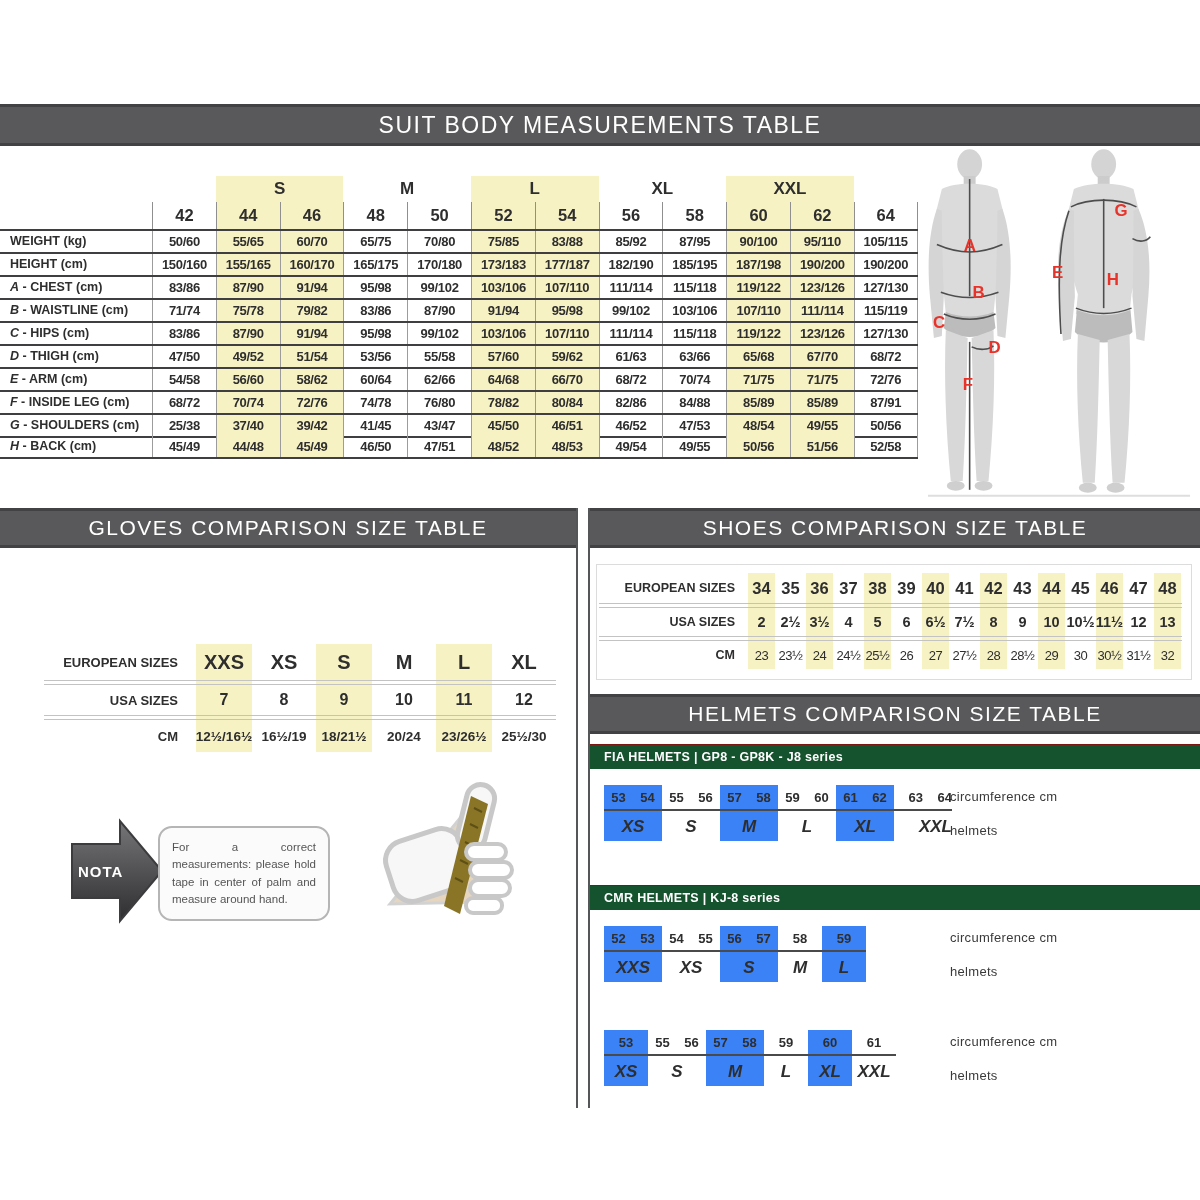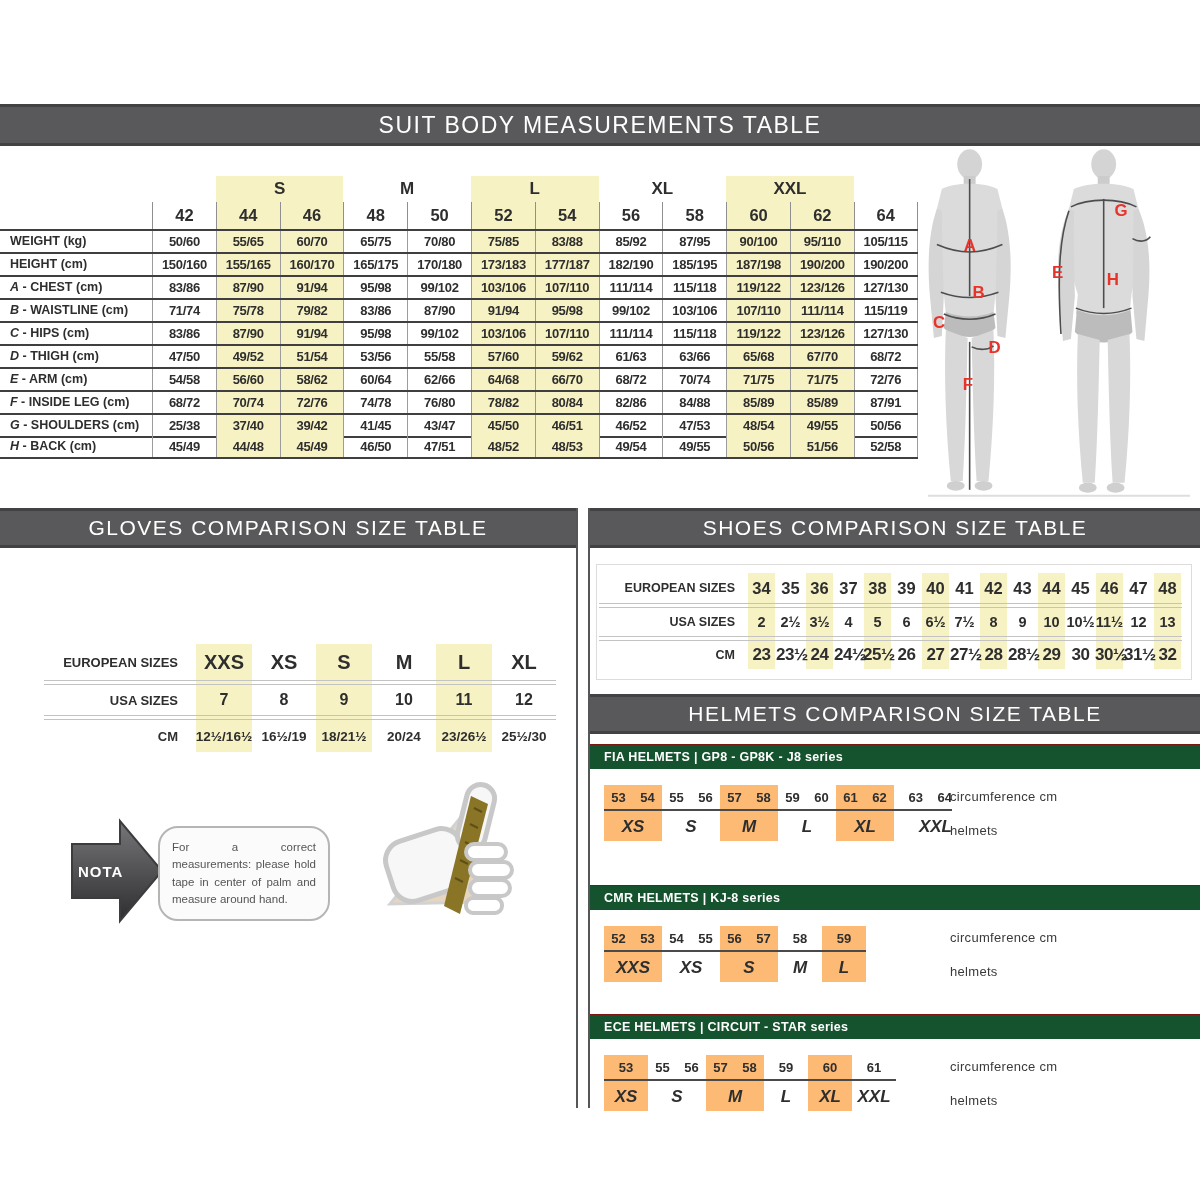--- a/index.html
+++ b/index.html
@@ -42,42 +42,42 @@
   .glcell{width:60px;flex:0 0 60px;text-align:center;}
   .glrow.eu{height:36px;} .glrow.eu .glcell{font-size:20px;font-weight:600;}
   .glrow.usa{height:30px;} .glrow.usa .glcell{font-size:16px;font-weight:bold;}
   .glrow.cm{height:32px;} .glrow.cm .glcell{font-size:13.5px;font-weight:bold;}
   .dline{height:3px;border-top:1px solid #c3c3c3;border-bottom:1px solid #c3c3c3;position:relative;z-index:1;}
   .band{position:absolute;top:0;bottom:0;background:#f7f2c3;z-index:0;}
   
   .note-row{position:relative;margin:46px 0 0 70px;width:470px;height:150px;}
   .nota-arrow{position:absolute;left:0;top:18px;}
   .note-bubble{position:absolute;left:88px;top:28px;width:172px;box-sizing:border-box;
-               border:2px solid #b5b5b5;border-radius:20px;background:#fbfbfb;
+               border:2px solid #b5b5b5;border-radius:14px;background:#fbfbfb;
                padding:11px 12px;font-size:11.5px;color:#555;line-height:1.5;text-align:justify;}
   .thumb{position:absolute;left:300px;top:-22px;}
   
   .sh-box{margin:16px 8px 0 6px;border:1px solid #dcdcdc;padding:8px 2px 10px 2px;}
   .sh-wrap{position:relative;width:583px;}
   .shrow{display:flex;position:relative;z-index:1;align-items:center;}
   .shlabel{width:148px;flex:0 0 148px;text-align:right;padding-right:12px;box-sizing:border-box;
            font-weight:bold;font-size:12.5px;}
   .shcell{width:29px;flex:0 0 29px;text-align:center;}
   .shrow.eu{height:30px;} .shrow.eu .shcell{font-size:16.5px;font-weight:bold;}
   .shrow.usa{height:28px;} .shrow.usa .shcell{font-size:14.5px;font-weight:bold;}
-  .shrow.cm{height:28px;} .shrow.cm .shcell{font-size:17px;font-weight:bold;letter-spacing:-0.5px;}
+  .shrow.cm{height:28px;} .shrow.cm .shcell{font-size:13px;font-weight:normal;letter-spacing:-0.5px;}
   
   .bar-helm{margin-top:14px;}
   .h-section{width:100%;}
   .h-bar{height:24px;line-height:24px;background:#14532d;color:#fff;font-weight:bold;font-size:12.5px;
          padding-left:14px;letter-spacing:.3px;border-top:1px solid #7d1513;}
   .h-table{position:relative;padding:16px 0 18px 14px;}
   .h-groups{display:flex;}
   .h-group{text-align:center;box-sizing:border-box;}
-  .h-group.hl{background:#fdba74;}
+  .h-group.hl{background:#3b82f6;}
   .h-nums{display:flex;border-bottom:2px solid #4a4a4a;height:24px;align-items:center;}
   .h-num{flex:1;font-weight:bold;font-size:13px;}
   .h-size{font-weight:bold;font-style:italic;font-size:17px;padding:6px 0 4px 0;}
   .h-lab{position:absolute;left:360px;font-size:13px;color:#3a3a3a;letter-spacing:.3px;}
   .h-lab1{top:20px;} .h-lab2{top:54px;}
   .m-fia{margin-top:10px;} .m-cmr{margin-top:26px;} .m-ece{margin-top:14px;}
 </style>
 </head>
 <body>
 
@@ -549,21 +549,20 @@
                   <div class="h-num">59</div>
                 </div>
                 <div class="h-size">L</div>
               </div>
             </div>
             <div class="h-lab h-lab1">circumference cm</div>
             <div class="h-lab h-lab2">helmets</div>
           </div>
         </div>
         <div class="h-section m-ece">
-          <div class="h-bar">ECE HELMETS | CIRCUIT - STAR series</div>
           <div class="h-table">
             <div class="h-groups">
               <div class="h-group hl" style="width: 44px;">
                 <div class="h-nums">
                   <div class="h-num">53</div>
                 </div>
                 <div class="h-size">XS</div>
               </div>
               <div class="h-group" style="width: 58px;">
                 <div class="h-nums">

